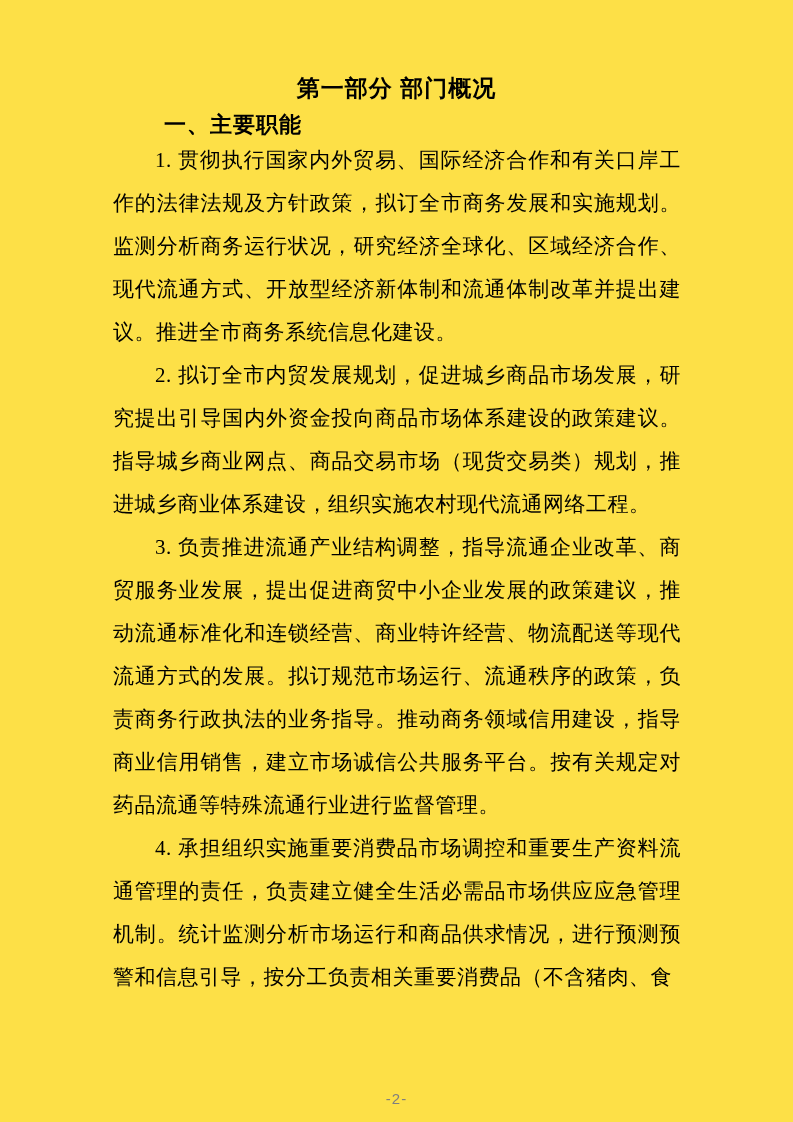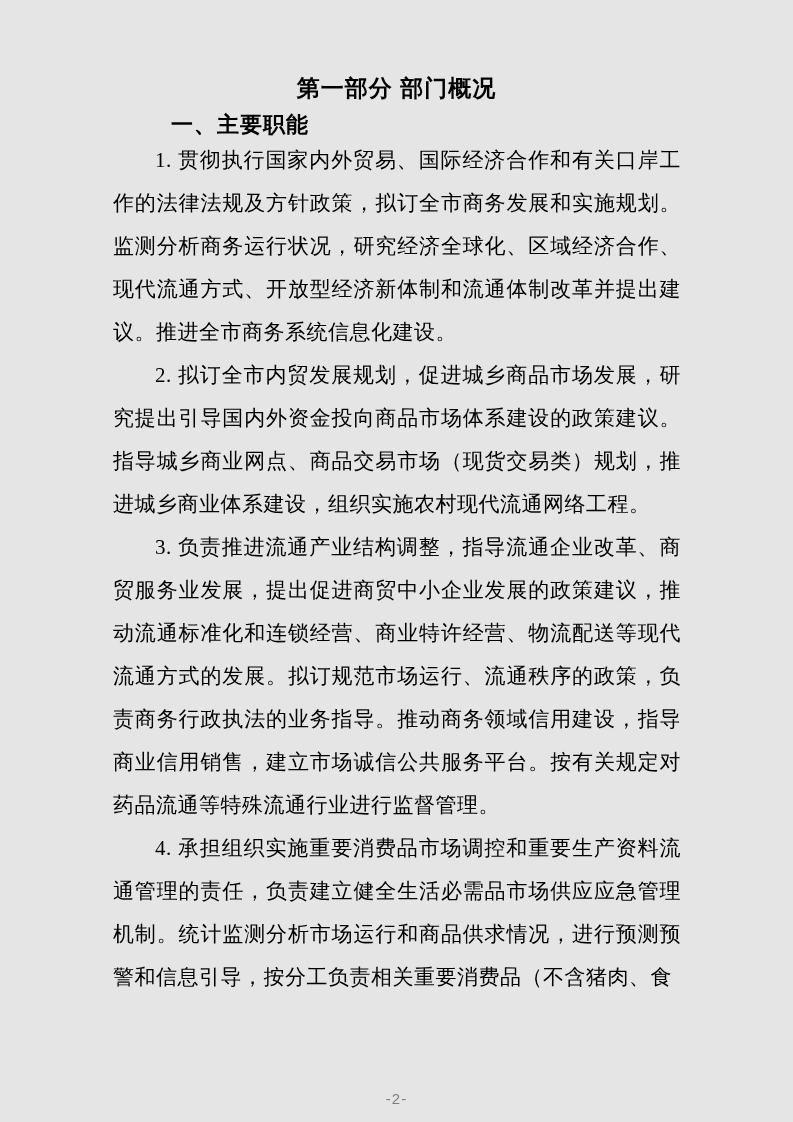--- a/index.html
+++ b/index.html
@@ -11,38 +11,38 @@
     height: 1122px;
     background: #ffffff;
     position: relative;
     overflow: hidden;
     color: #000000;
     font-family: "Liberation Serif", "DejaVu Serif", serif;
   }
   .page {
     position: absolute;
     inset: 0;
-    background: #e5e5e5;
+    background: #fde047;
   }
   .doc-title {
     position: absolute;
     top: 73px;
     left: 0;
     width: 100%;
     margin: 0;
     text-align: center;
     font-family: "Liberation Sans", "DejaVu Sans", sans-serif;
     font-weight: bold;
     font-size: 23px;
     letter-spacing: 1px;
   }
   .section-heading {
     position: absolute;
     top: 110px;
-    left: 127px;
+    left: 120px;
     width: 568px;
     margin: 0;
     font-family: "Liberation Sans", "DejaVu Sans", sans-serif;
     font-weight: bold;
     font-size: 22px;
     text-indent: 2em;
     letter-spacing: 1px;
   }
   .body-text {
     position: absolute;

